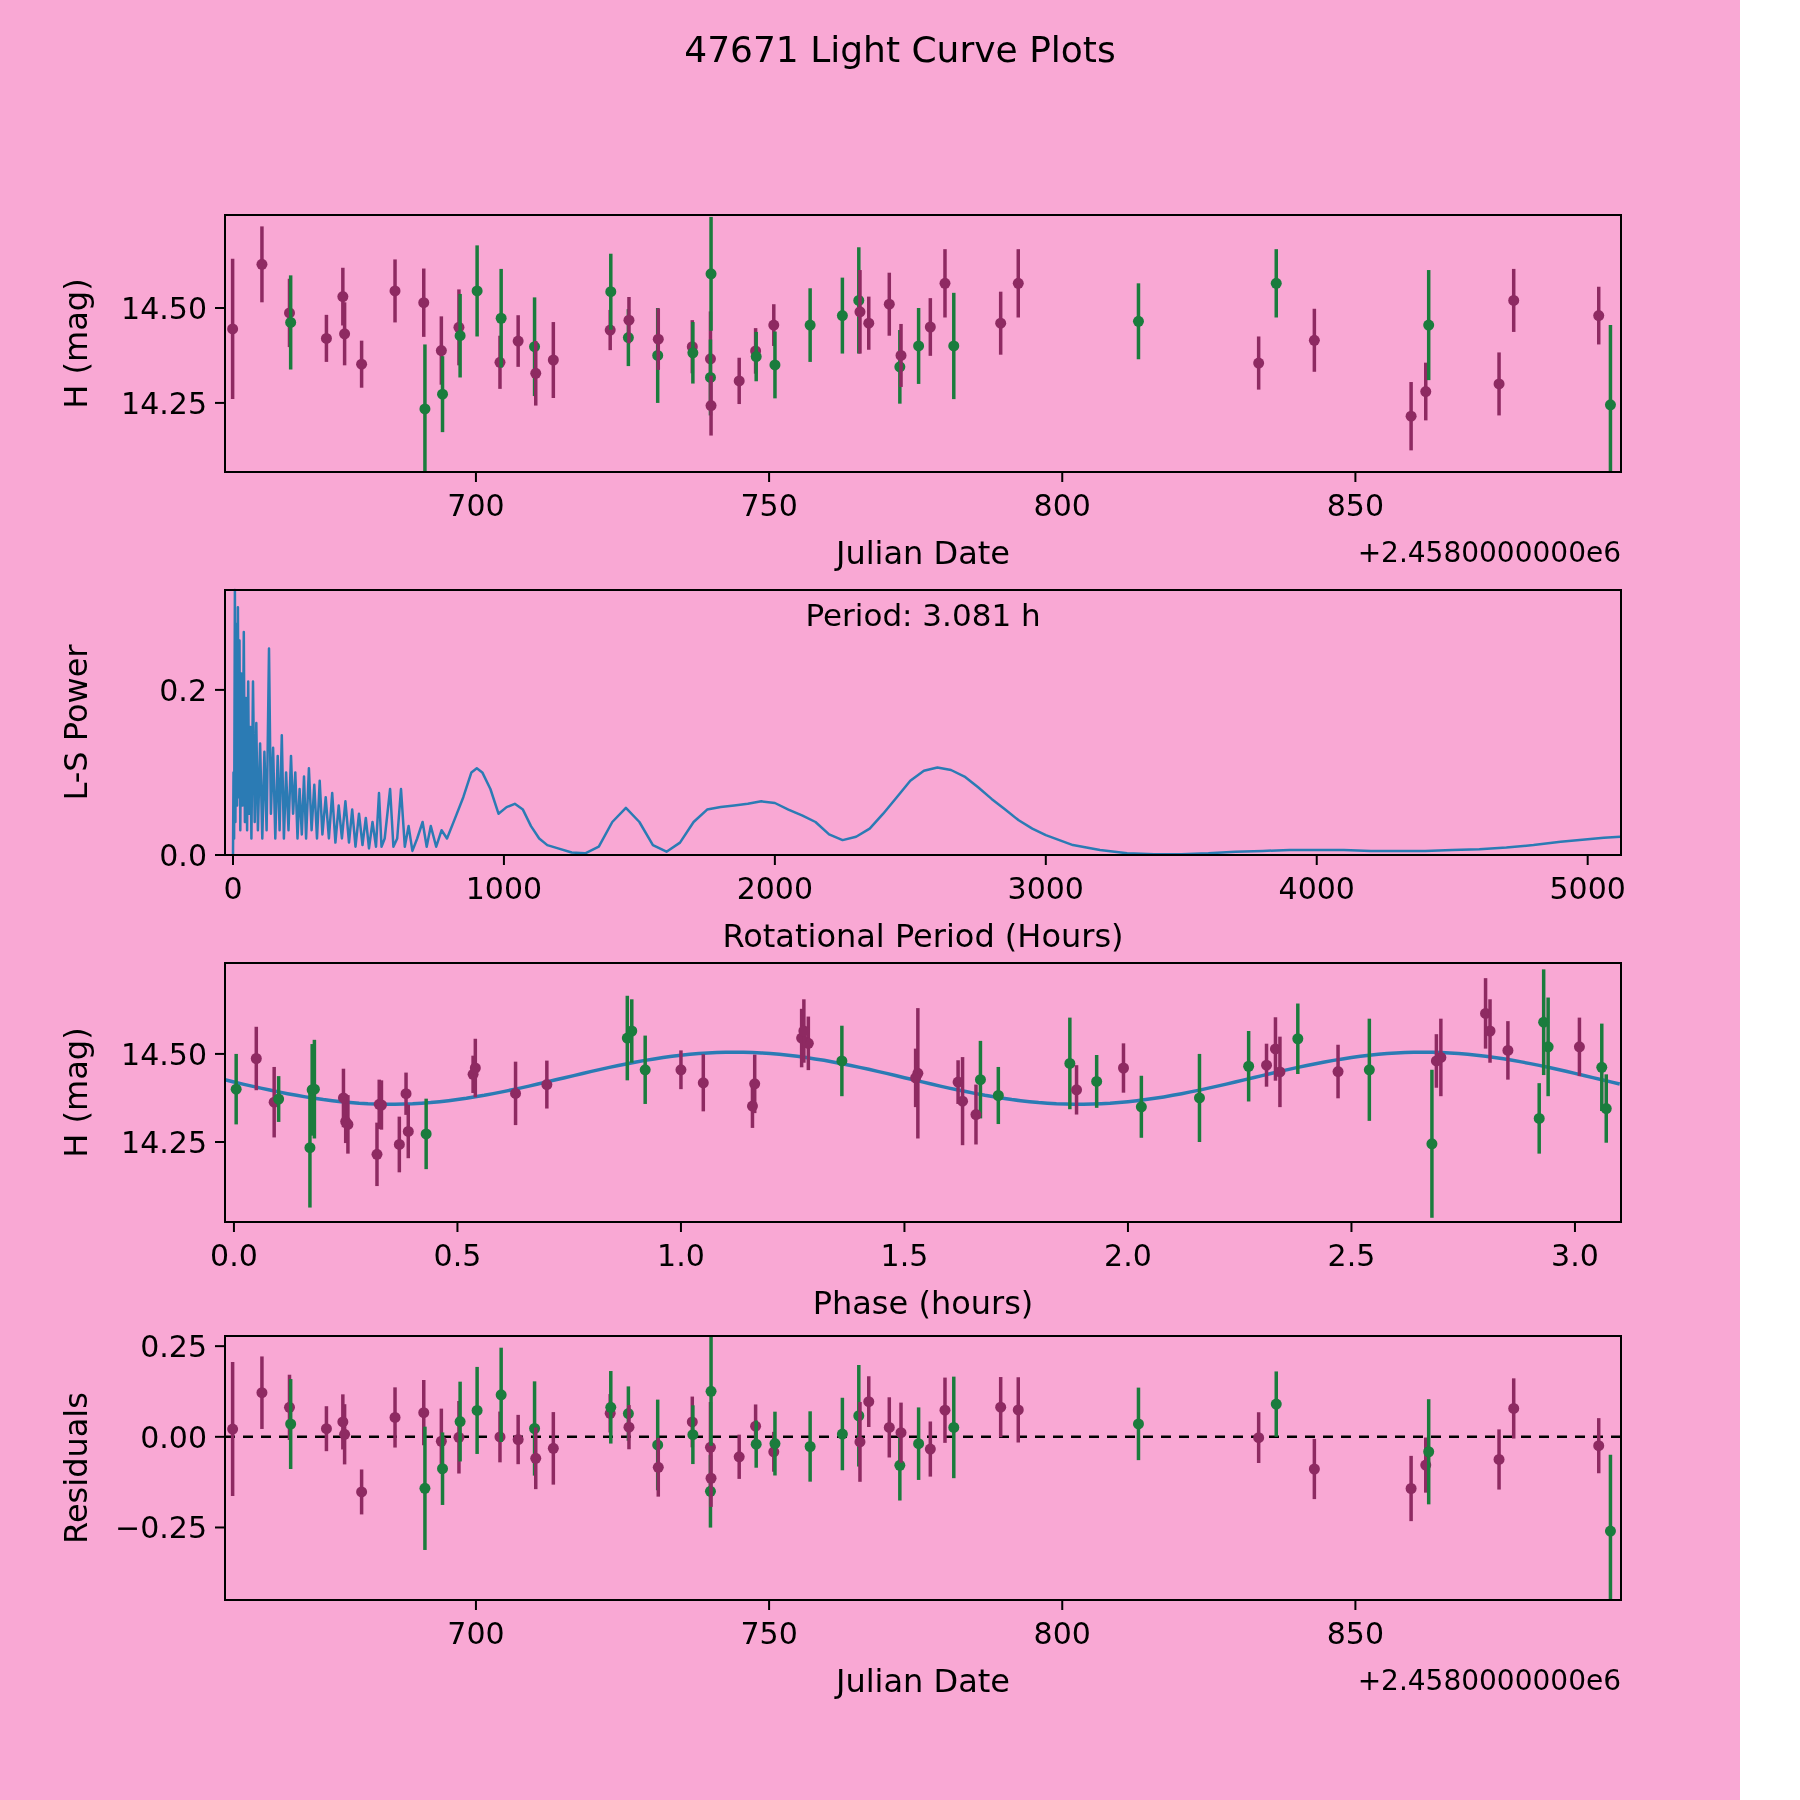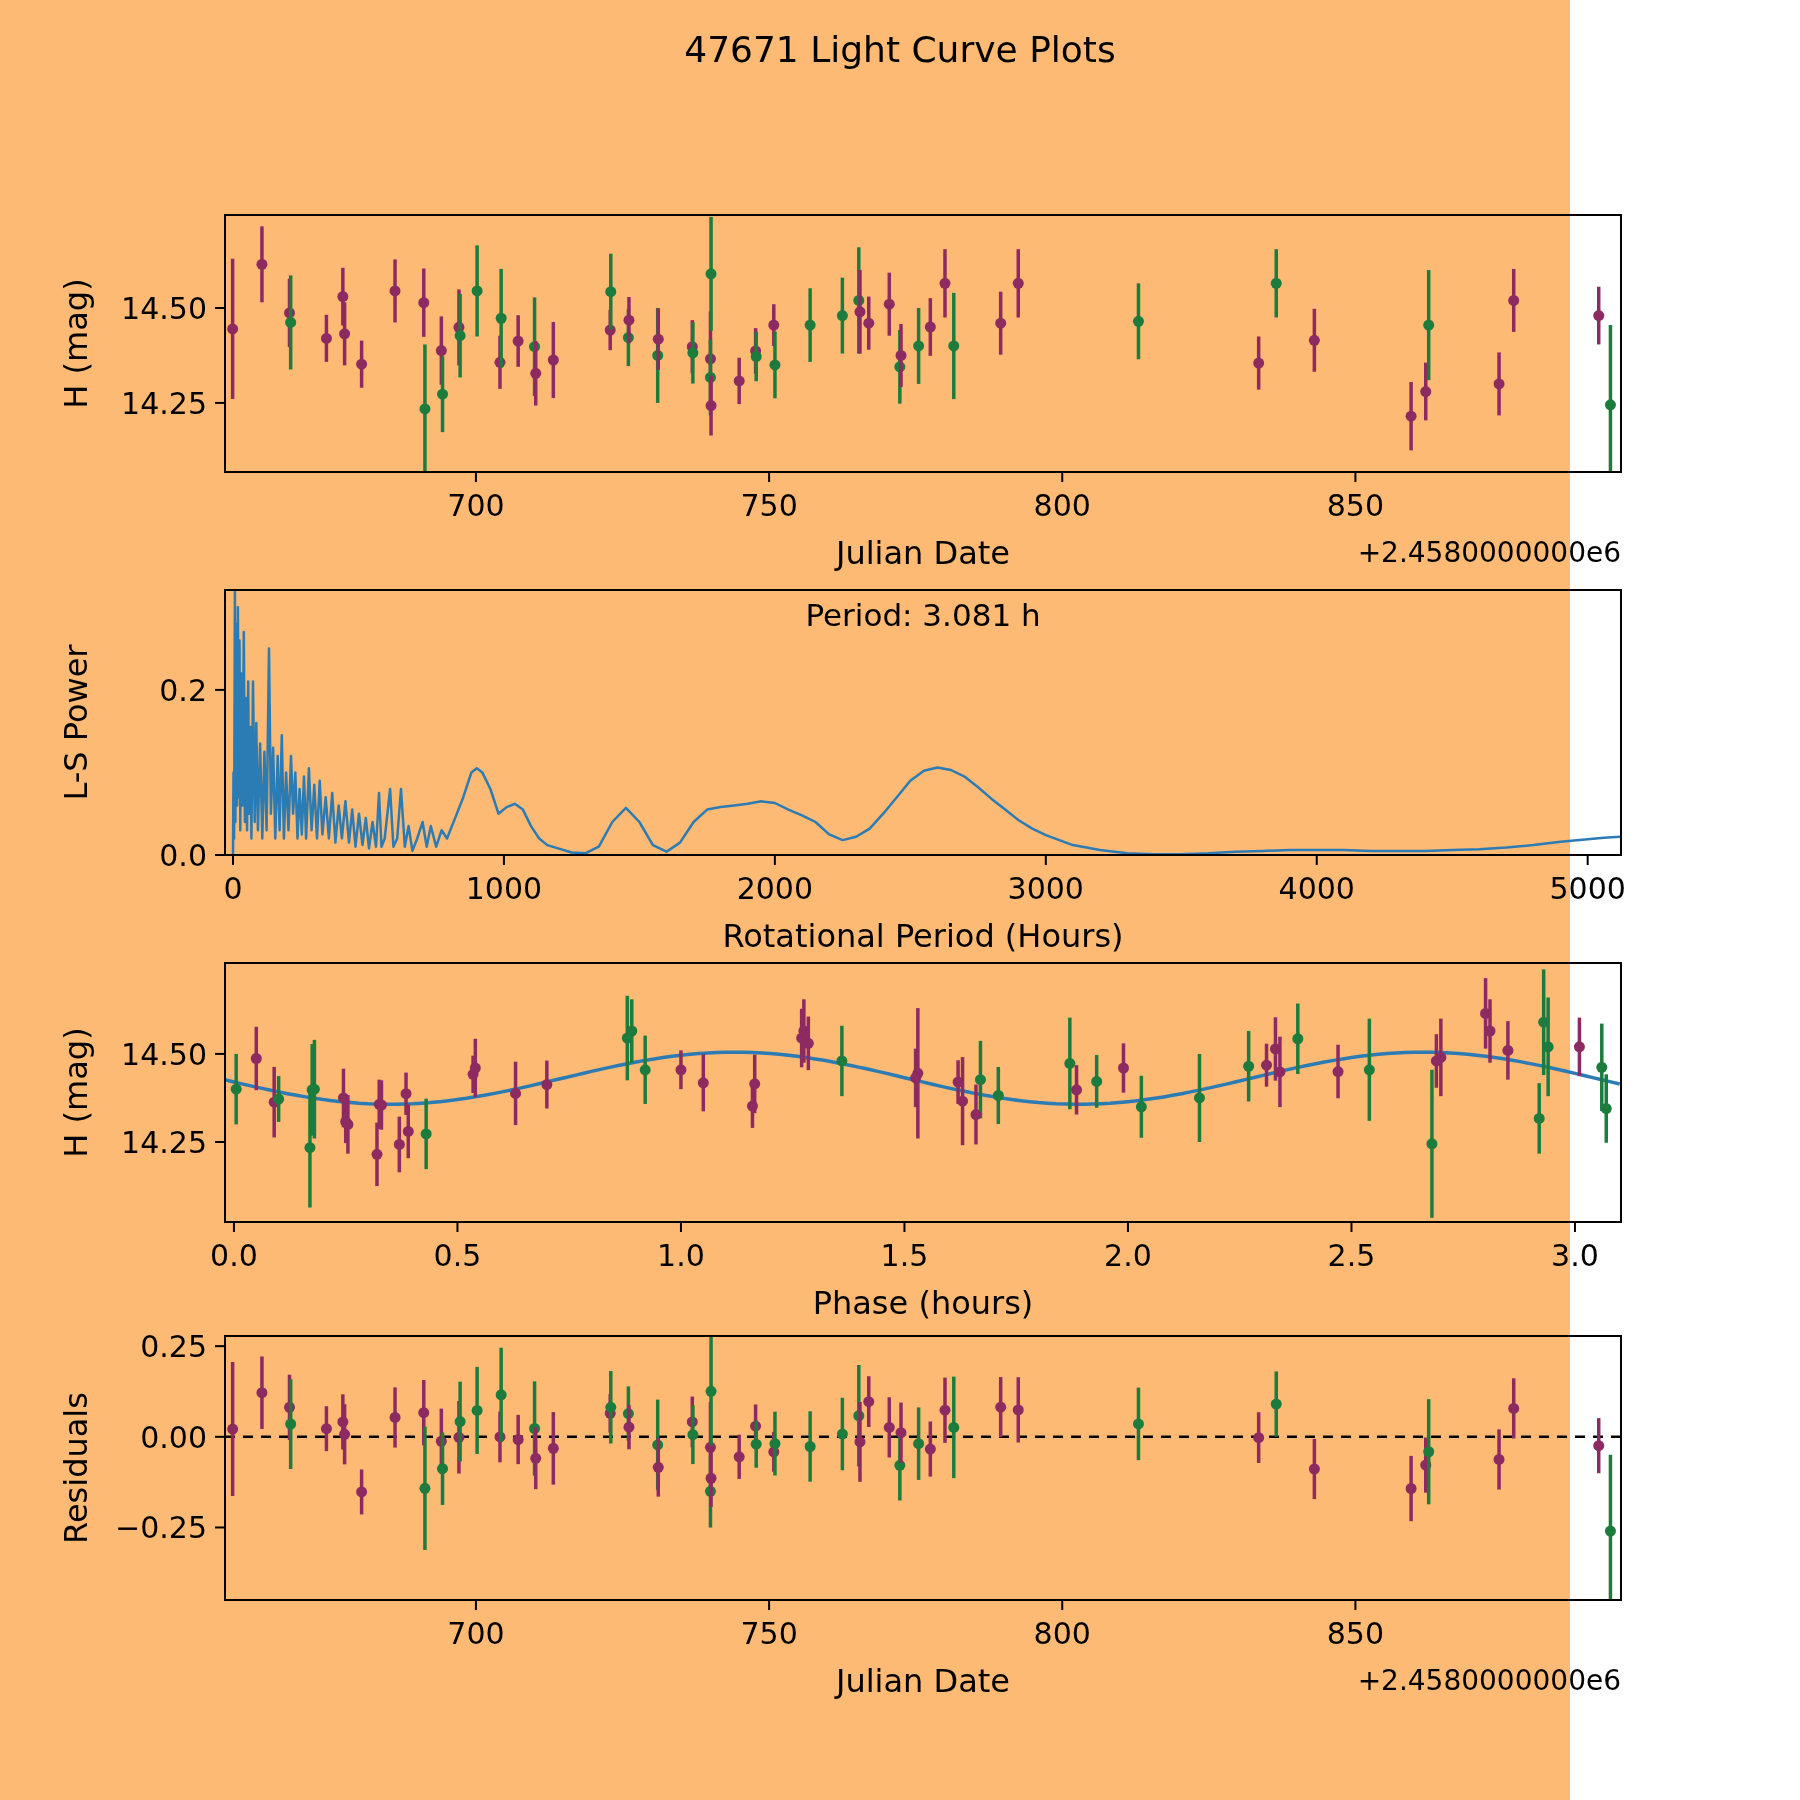--- a/index.html
+++ b/index.html
@@ -1,16 +1,16 @@
 <!DOCTYPE html>
 <html><head>
 <meta charset="utf-8">
 <style>
   html,body{margin:0;padding:0;background:#ffffff;}
-  #page{width:1570px;height:1800px;position:relative;background:#fdba74;
+  #page{width:1740px;height:1800px;position:relative;background:#f9a8d4;
         font-family:"DejaVu Sans", sans-serif;}
   svg{display:block;}
   text{font-family:"DejaVu Sans", sans-serif;fill:#000000;}
 </style>
 </head>
 <body>
 
 <div id="page">
   <svg id="figure" width="1800" height="1800" viewBox="0 0 1800 1800">
       <text x="900" y="62" font-size="36" text-anchor="middle" fill="#000000" transform="">47671 Light Curve Plots</text>

